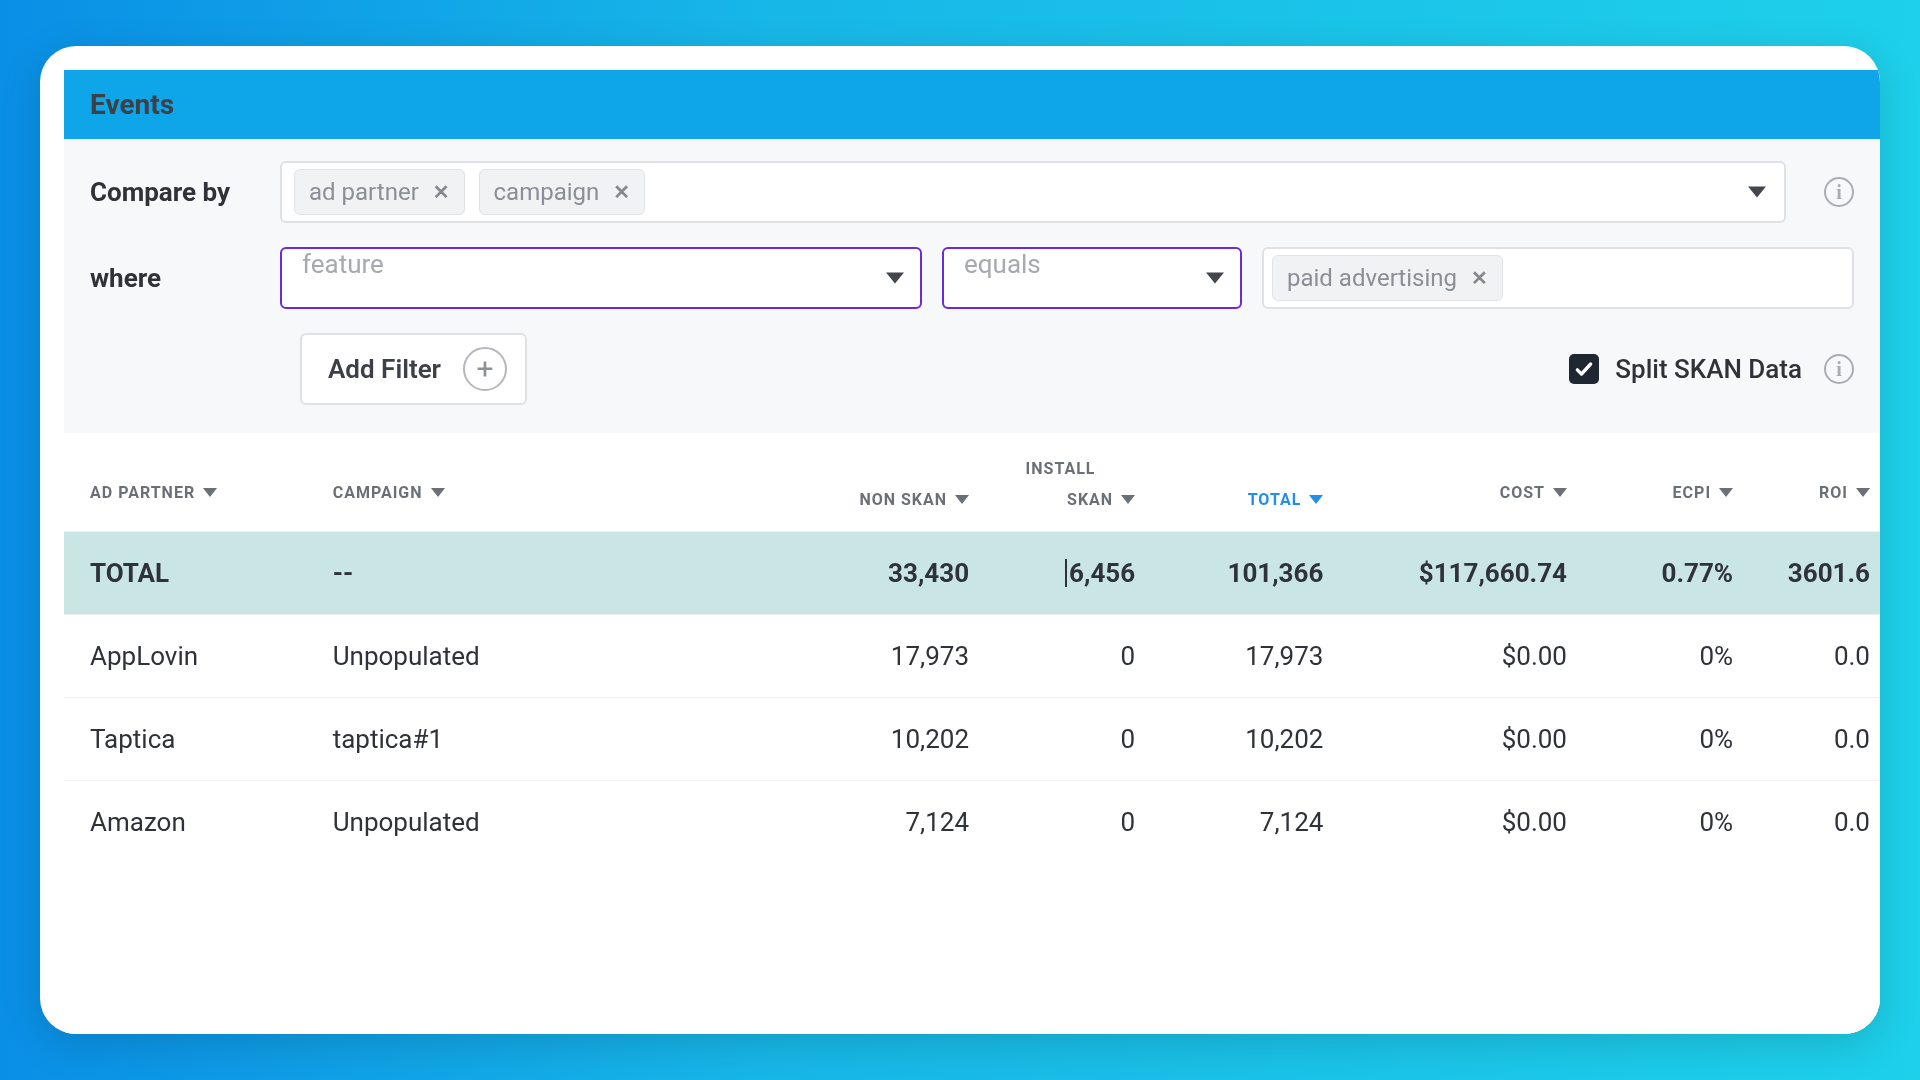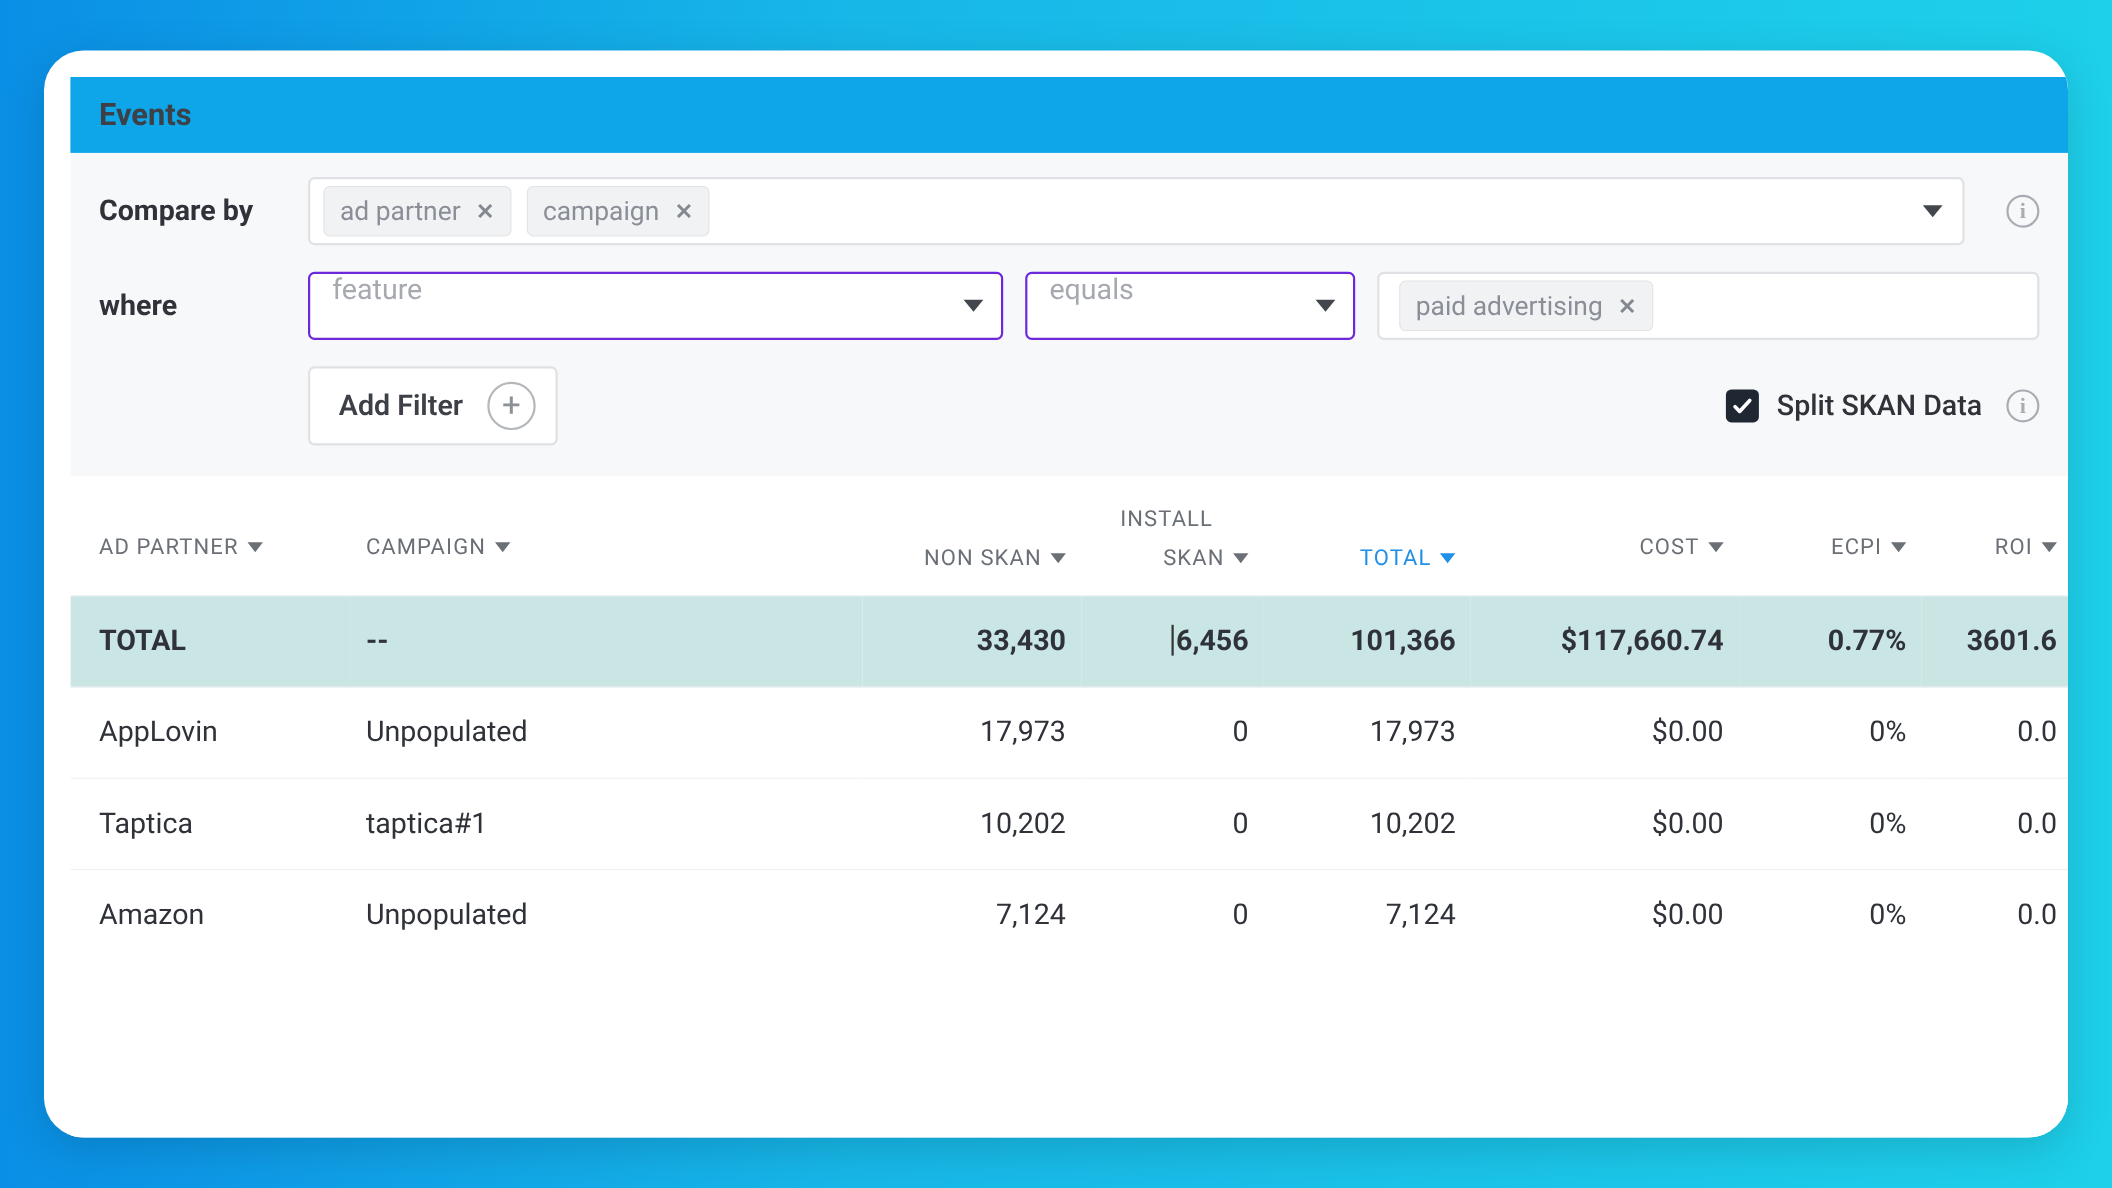--- a/index.html
+++ b/index.html
@@ -87,27 +87,28 @@
   .select {
     background: #ffffff; border: 2px solid #6d28d9; border-radius: 6px;
     height: 62px; display: flex; align-items: flex-start; padding: 0 46px 0 20px;
     position: relative; color: #a6aab0; font-size: 26px;
   }
   .select .caret { position: absolute; right: 16px; top: 50%; transform: translateY(-50%); }
   .where-feature { flex: 1; max-width: 780px; }
   .where-op { width: 300px; }
   .value-chip-box {
     background: #ffffff; border: 2px solid #dfe1e4; border-radius: 6px;
-    height: 62px; display: flex; align-items: center; padding: 0 18px; flex: 1;
+    height: 62px; display: flex; align-items: center; padding: 0 8px; flex: 1;
   }
   .add-filter {
     display: inline-flex; align-items: center; gap: 22px;
     background: #ffffff; border: 2px solid #dfe1e4; border-radius: 6px;
     padding: 12px 18px 12px 26px; color: #3d4046; font-size: 26px; font-weight: 600;
     cursor: pointer;
+    margin-left: 20px;
   }
   .plus-circle {
     width: 44px; height: 44px; border: 2.5px solid #b4b8bd; border-radius: 50%;
     display: inline-flex; align-items: center; justify-content: center;
     color: #8d9197; font-size: 30px; font-weight: 400; line-height: 1;
   }
   .split-wrap {
     margin-left: auto; display: flex; align-items: center; gap: 16px;
     font-size: 26px; color: #2f3238; font-weight: 500; padding-left: 16px;
   }
@@ -118,22 +119,22 @@
   .checkbox svg { width: 20px; height: 20px; }
   .table-wrap {
     margin-top: 18px;
     background: #ffffff;
     flex: 1;
     overflow: hidden;
   }
   table { width: 100%; border-collapse: collapse; }
   thead th {
     text-align: left;
-    font-size: 20px; letter-spacing: 1px;
-    color: #6b7077; font-weight: 400;
+    font-size: 16px; letter-spacing: 1px;
+    color: #6b7077; font-weight: 700;
     text-transform: uppercase;
     padding: 18px 14px 18px 14px;
     white-space: nowrap;
   }
   thead tr.group th { padding-top: 26px; padding-bottom: 6px; }
   thead tr.sub th { padding-top: 6px; padding-bottom: 22px; }
   th .hd { display: inline-flex; align-items: center; gap: 8px; cursor: pointer; }
   th.num, td.num { text-align: right; }
   th.install-group { text-align: center; }
   th.total-col .hd { color: #1f8fe8; }

